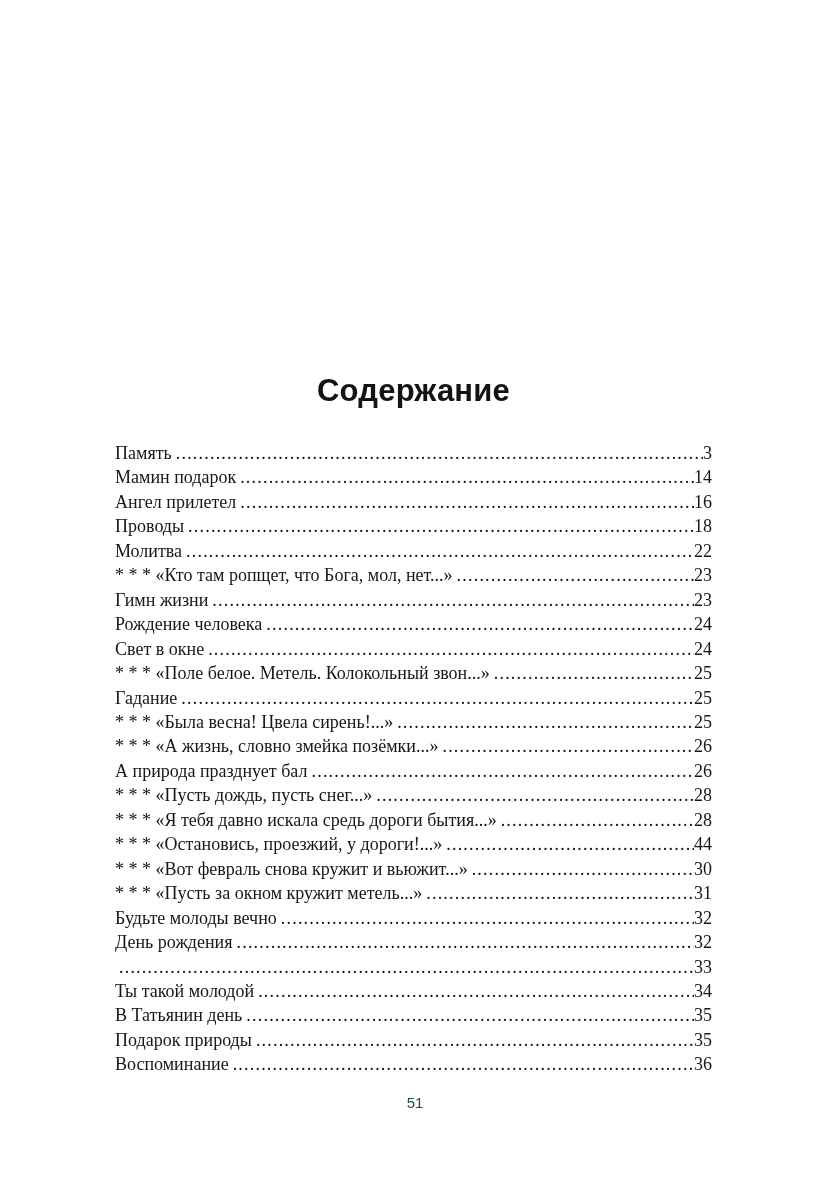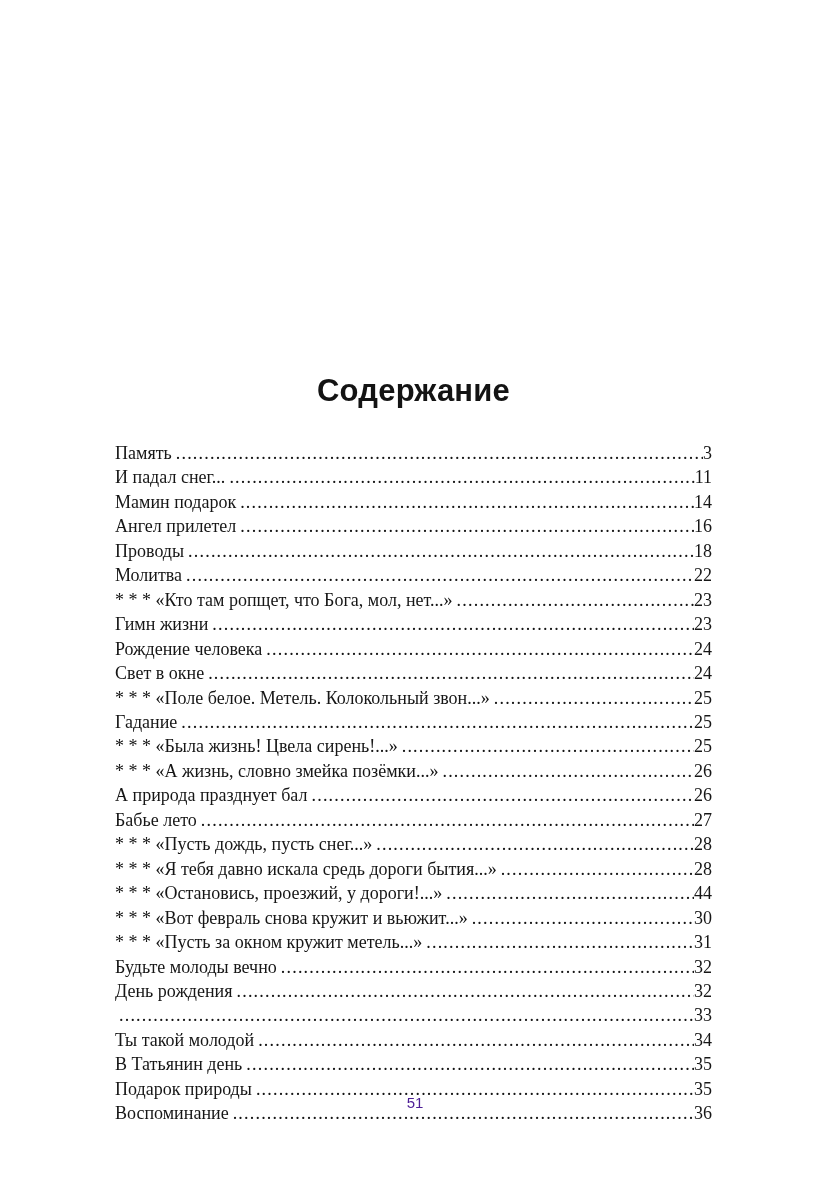--- a/index.html
+++ b/index.html
@@ -65,43 +65,38 @@
     white-space: nowrap;
   }
   .footer-pagenum {
     position: absolute;
     left: 16px;
     right: 25px;
     top: 1094px;
     text-align: center;
     font-family: "Liberation Sans", sans-serif;
     font-size: 15px;
-    color: #4c1d95;
+    color: #14532d;
   }
 </style>
 </head>
 <body>
 
 <div class="page">
   <div class="content">
     <div class="title">Содержание</div>
 
     <div class="toc">
 
         <div class="toc-row">
           <span class="toc-label">Память</span>
           <span class="toc-leader"></span>
           <span class="toc-page">3</span>
         </div>
 
-        <div class="toc-row">
-          <span class="toc-label">И падал снег...</span>
-          <span class="toc-leader"></span>
-          <span class="toc-page">11</span>
-        </div>
 
         <div class="toc-row">
           <span class="toc-label">Мамин подарок</span>
           <span class="toc-leader"></span>
           <span class="toc-page">14</span>
         </div>
 
         <div class="toc-row">
           <span class="toc-label">Ангел прилетел</span>
           <span class="toc-leader"></span>
@@ -150,42 +145,37 @@
           <span class="toc-page">25</span>
         </div>
 
         <div class="toc-row">
           <span class="toc-label">Гадание</span>
           <span class="toc-leader"></span>
           <span class="toc-page">25</span>
         </div>
 
         <div class="toc-row">
-          <span class="toc-label">* * * «Была жизнь! Цвела сирень!...»</span>
+          <span class="toc-label">* * * «Была весна! Цвела сирень!...»</span>
           <span class="toc-leader"></span>
           <span class="toc-page">25</span>
         </div>
 
         <div class="toc-row">
           <span class="toc-label">* * * «А жизнь, словно змейка позёмки...»</span>
           <span class="toc-leader"></span>
           <span class="toc-page">26</span>
         </div>
 
         <div class="toc-row">
           <span class="toc-label">А природа празднует бал</span>
           <span class="toc-leader"></span>
           <span class="toc-page">26</span>
         </div>
 
-        <div class="toc-row">
-          <span class="toc-label">Бабье лето</span>
-          <span class="toc-leader"></span>
-          <span class="toc-page">27</span>
-        </div>
 
         <div class="toc-row">
           <span class="toc-label">* * * «Пусть дождь, пусть снег...»</span>
           <span class="toc-leader"></span>
           <span class="toc-page">28</span>
         </div>
 
         <div class="toc-row">
           <span class="toc-label">* * * «Я тебя давно искала средь дороги бытия...»</span>
           <span class="toc-leader"></span>

